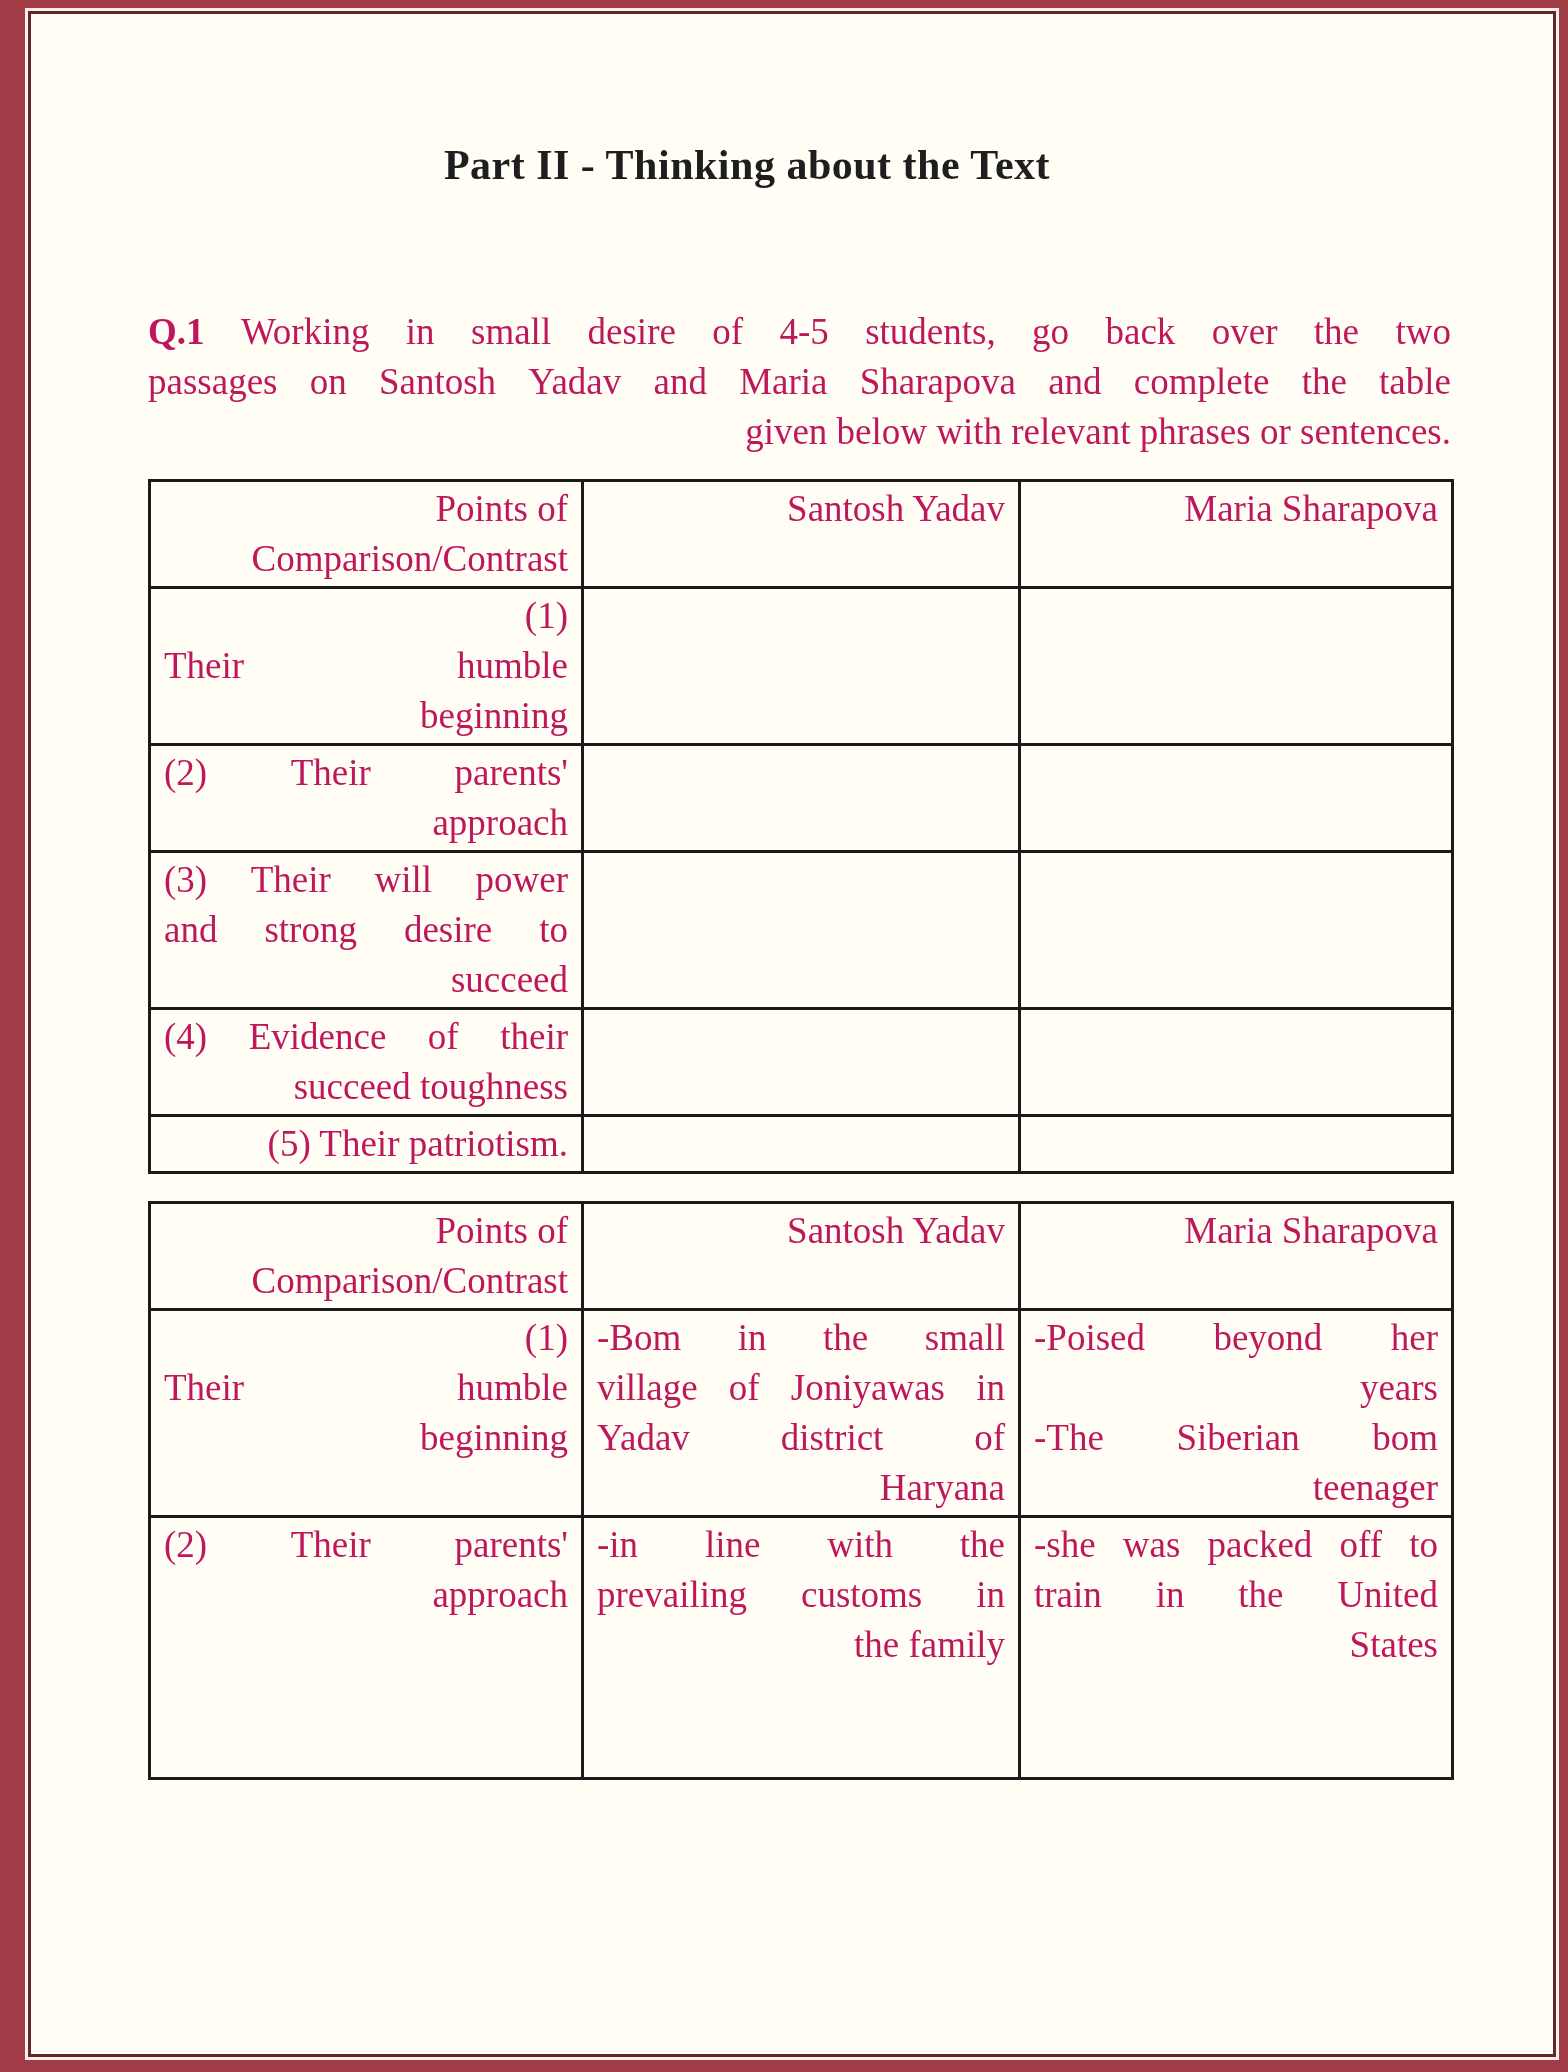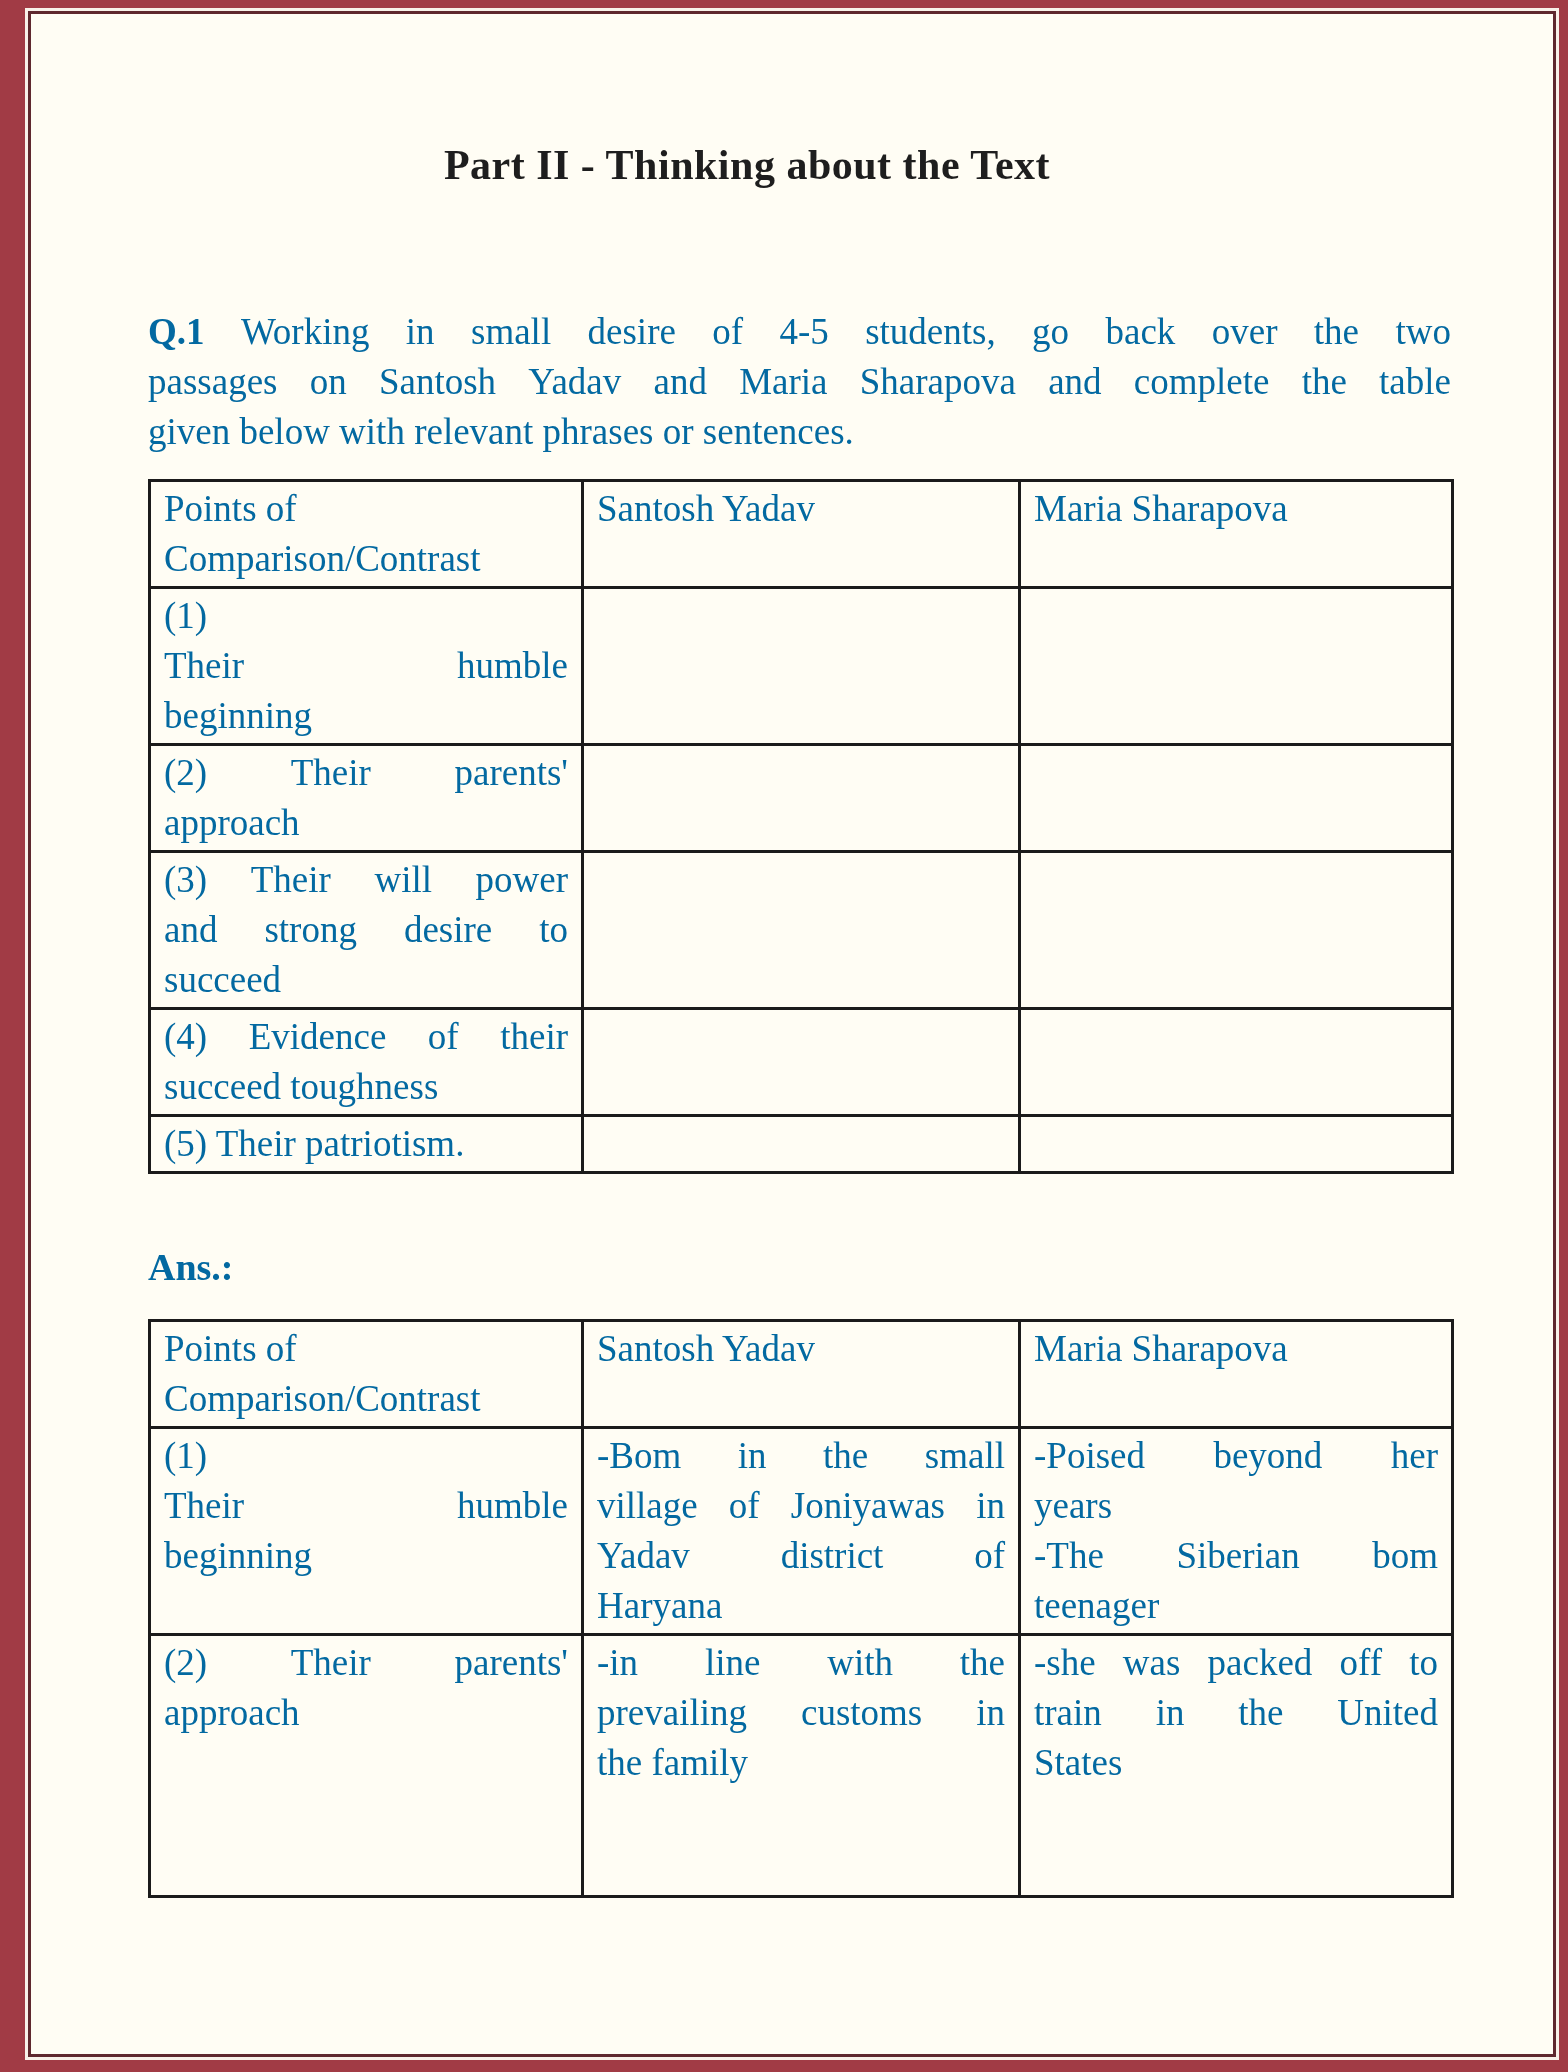--- a/index.html
+++ b/index.html
@@ -30,21 +30,22 @@
     margin:127px 0 0 0;
     position:relative;
     left:-45px;
     letter-spacing:0.5px;
     color:#1e1e1e;
   }
   .content{
     margin-left:117px;
     width:1303px;
     font-size:37px;
-    color:#0369a1;
+    color:#be185d;
+    text-align:right;
   }
   .question{margin:118px 0 0 0;}
   .ln{line-height:50px;white-space:nowrap;}
   .ln.spread{display:flex;justify-content:space-between;white-space:normal;}
   .bold{font-weight:bold;}
   .ans-label{
     font-weight:bold;
     font-size:38px;
     line-height:50px;
     margin-top:68px;
@@ -180,21 +181,20 @@
             </tr>
             <tr>
               <td>
                 <div class="ln">(5) Their patriotism.</div>
               </td>
               <td></td>
               <td></td>
             </tr>
           </tbody>
         </table>
-      <div class="ans-label">Ans.:</div>
       <table class="ctable" id="table2">
           <colgroup>
             <col style="width: 433px;">
             <col style="width: 437px;">
             <col style="width: 433px;">
           </colgroup>
           <tbody>
             <tr>
               <td>
                 <div class="ln">Points of</div>

